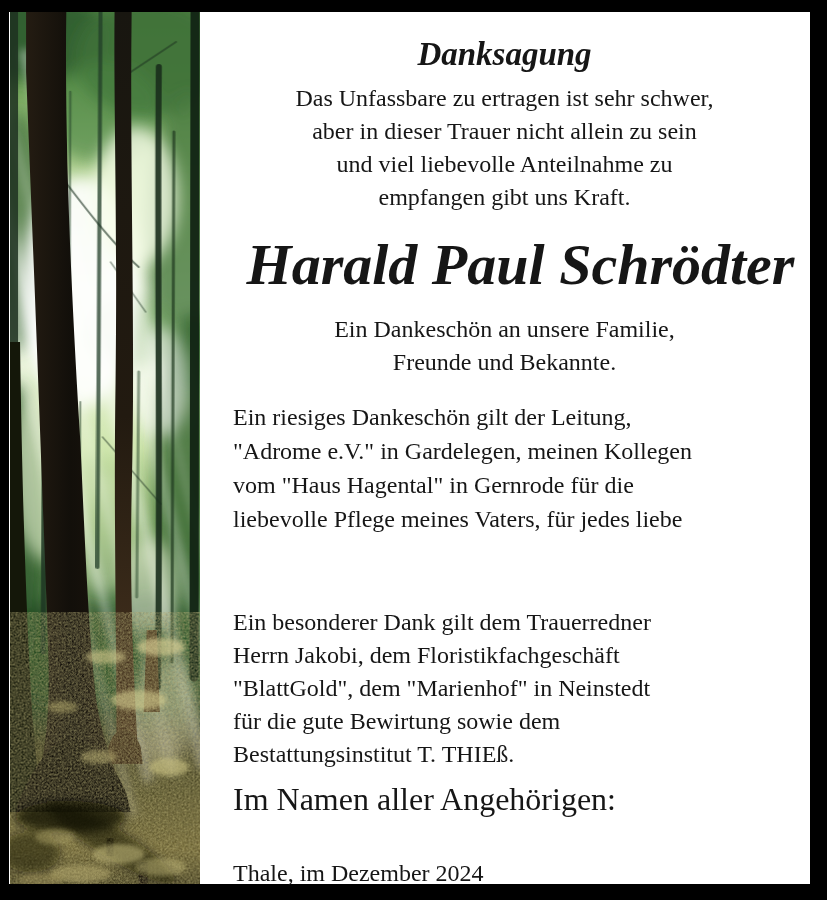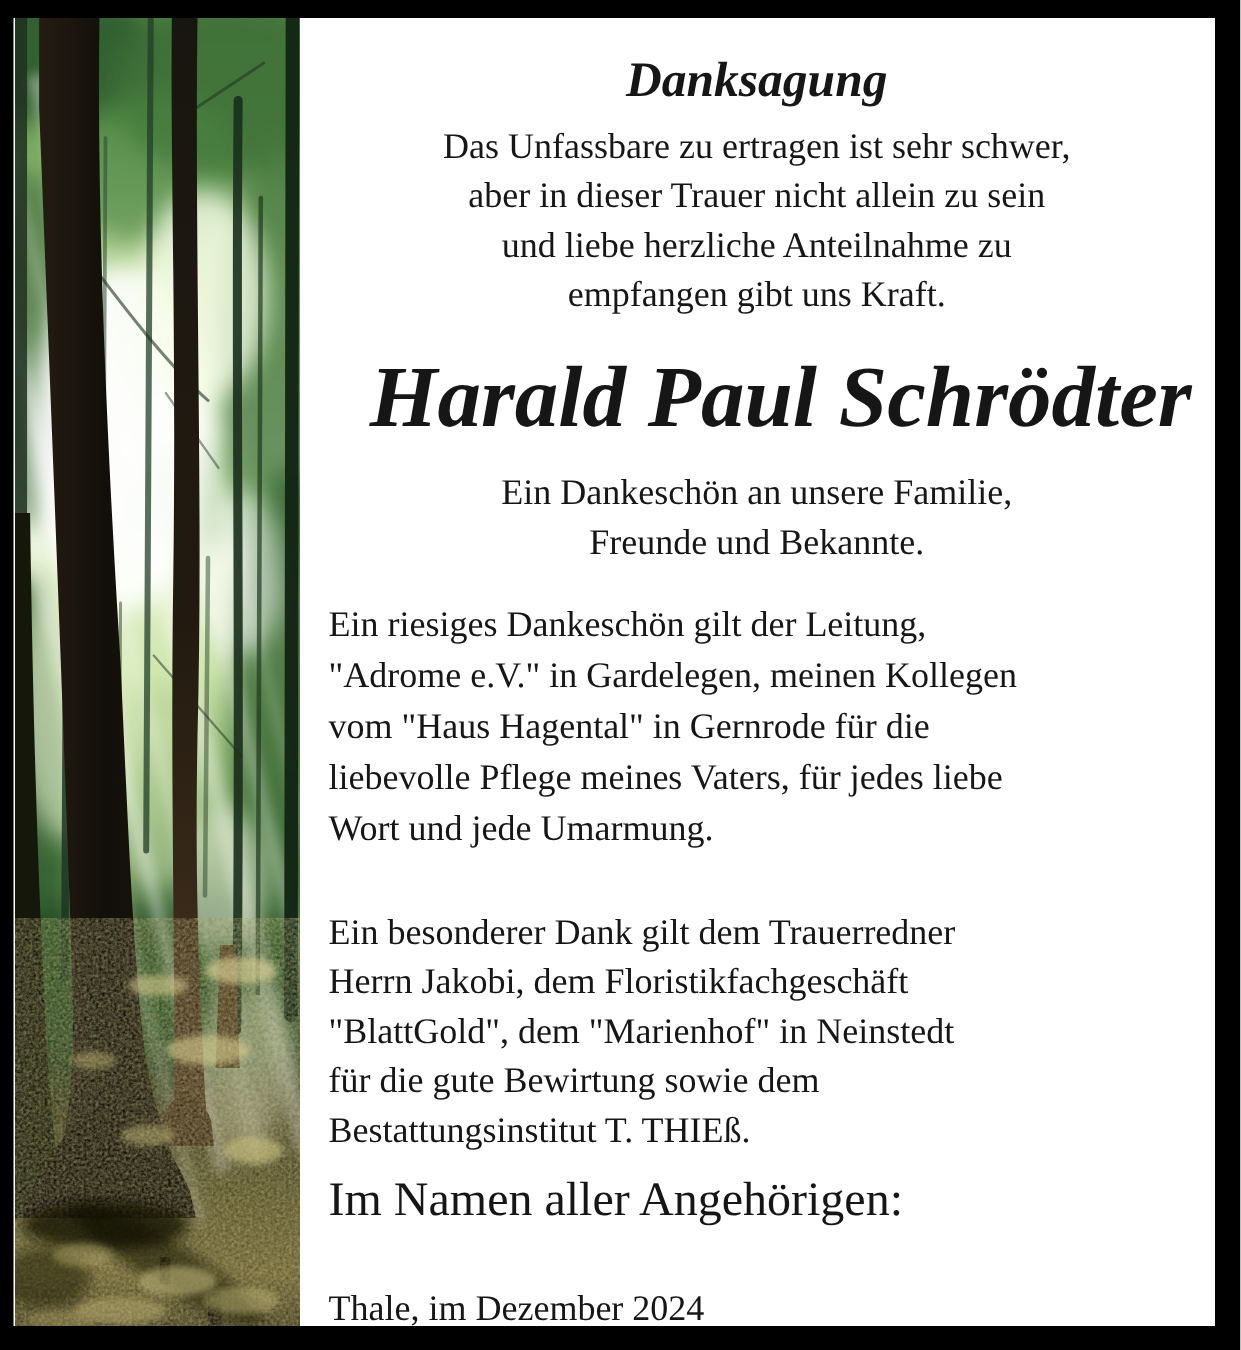--- a/index.html
+++ b/index.html
@@ -24,21 +24,21 @@
     width: 190px; height: 872px;
   }
   .photo svg { display:block; width:100%; height:100%; }
   .text-col {
     position: absolute;
     left: 190px; top: 0;
     width: 611px; height: 872px;
   }
   .block { position: absolute; width: 100%; white-space: nowrap; }
   .centered { text-align: center; }
-  .left-par { text-align: left; padding-left: 20px; box-sizing: border-box; }
+  .left-par { text-align: left; padding-left: 34px; box-sizing: border-box; }
   .line { display: block; }
 
   .heading {
     top: 22px;
     font-size: 33px; line-height: 40px;
     font-weight: bold; font-style: italic;
   }
   .intro   { top: 70px;  font-size: 24px; line-height: 33px; text-align: center; }
   .deceased-name {
     top: 221px;
@@ -194,37 +194,36 @@
       </svg>
     </figure>
 
     <div class="text-col">
 
       <div class="block centered heading">Danksagung</div>
 
       <div class="block centered intro">
         <span class="line">Das Unfassbare zu ertragen ist sehr schwer,</span>
         <span class="line">aber in dieser Trauer nicht allein zu sein</span>
-        <span class="line">und liebe herzliche Anteilnahme zu</span>
+        <span class="line">und viel liebevolle Anteilnahme zu</span>
         <span class="line">empfangen gibt uns Kraft.</span>
       </div>
 
       <div class="block centered deceased-name">Harald Paul Schrödter</div>
 
       <div class="block centered thanks">
         <span class="line">Ein Dankeschön an unsere Familie,</span>
         <span class="line">Freunde und Bekannte.</span>
       </div>
 
       <div class="block left-par care">
         <span class="line">Ein riesiges Dankeschön gilt der Leitung,</span>
         <span class="line">"Adrome e.V." in Gardelegen, meinen Kollegen</span>
         <span class="line">vom "Haus Hagental" in Gernrode für die</span>
         <span class="line">liebevolle Pflege meines Vaters, für jedes liebe</span>
-        <span class="line">Wort und jede Umarmung.</span>
       </div>
 
       <div class="block left-par special">
         <span class="line">Ein besonderer Dank gilt dem Trauerredner</span>
         <span class="line">Herrn Jakobi, dem Floristikfachgeschäft</span>
         <span class="line">"BlattGold", dem "Marienhof" in Neinstedt</span>
         <span class="line">für die gute Bewirtung sowie dem</span>
         <span class="line">Bestattungsinstitut T. THIEß.</span>
       </div>
 

